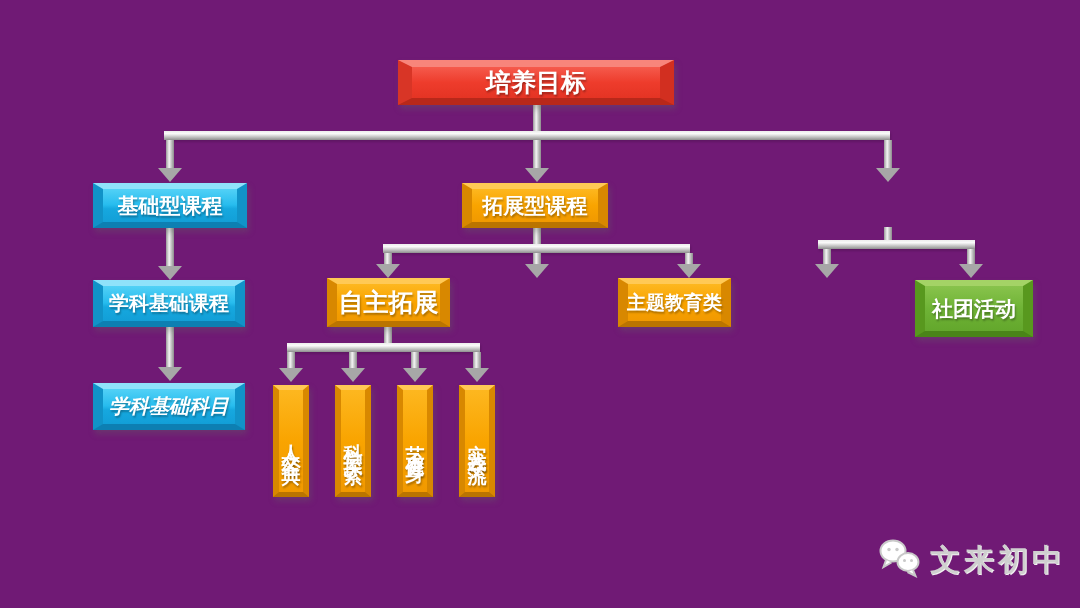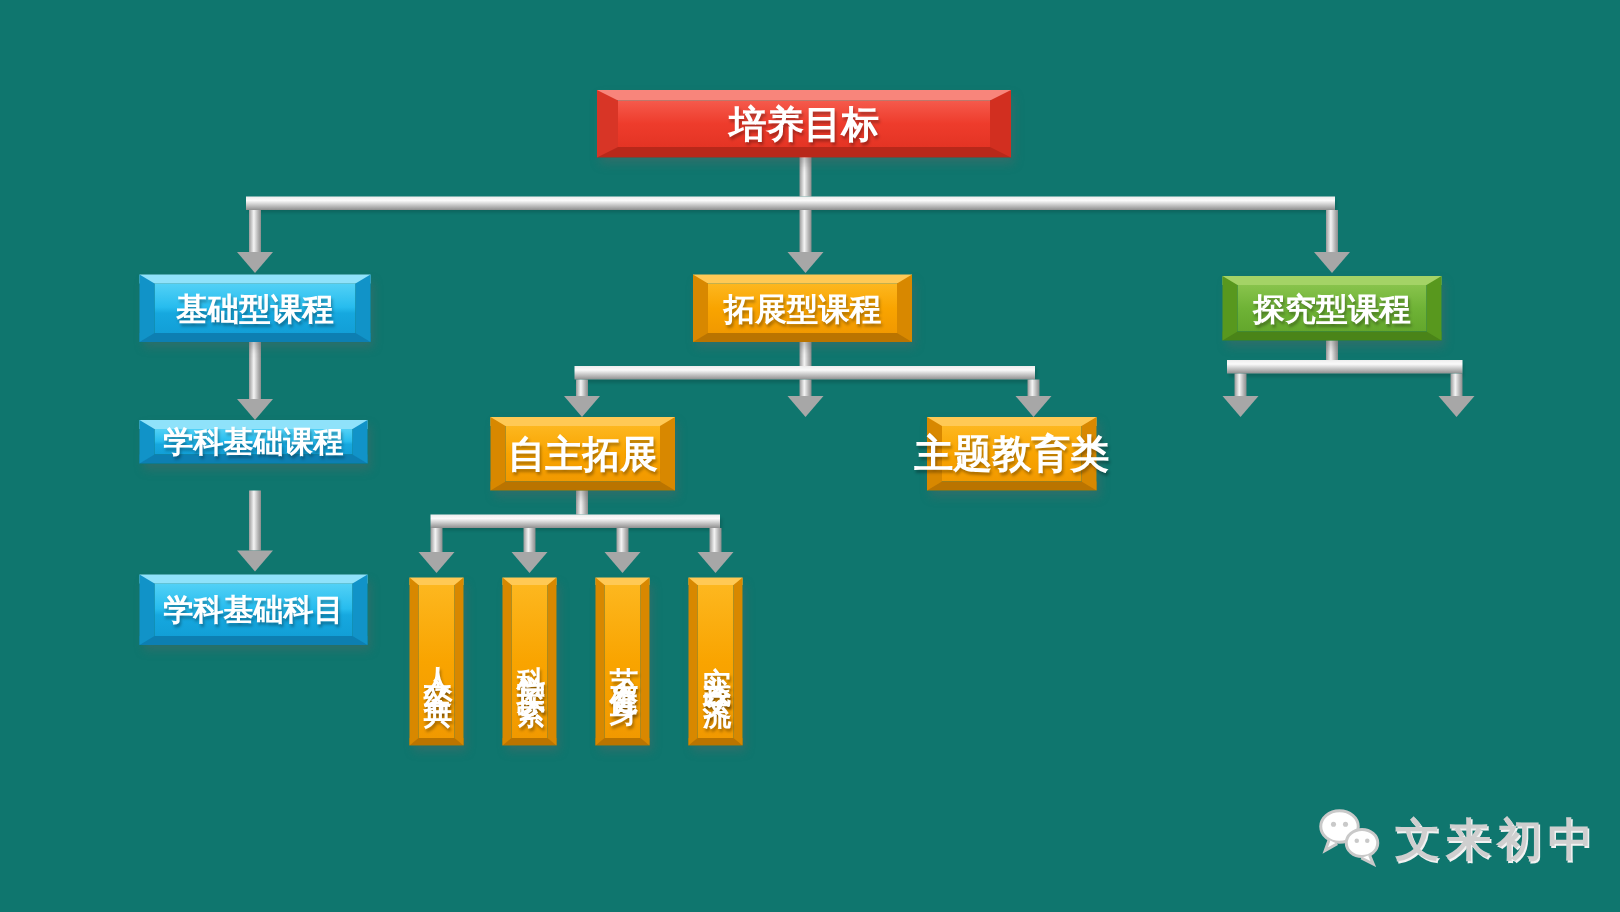--- a/index.html
+++ b/index.html
@@ -1,19 +1,19 @@
 <!DOCTYPE html>
 <html><head>
 <meta charset="utf-8">
 <style>
   html,body{margin:0;padding:0;background:#ffffff;}
   #canvas{
     position:relative;
     width:1080px;height:608px;
-    background:#0f766e;
+    background:#701a75;
     overflow:hidden;
     font-family:"Liberation Sans","DejaVu Sans",sans-serif;
   }
   
   .node{
     position:absolute;
     box-sizing:border-box;
     display:flex;align-items:center;justify-content:center;
     color:#ffffff;font-weight:bold;
     border-style:solid;
@@ -124,33 +124,33 @@
   <div class="vstem" style="left:884px;top:227px;height:13px;"></div>
   <div class="hbar" style="left:818px;top:240px;width:157px;"></div>
   <div class="vstem" style="left:823px;top:249px;height:15px;"></div>
   <div class="ahead" style="left:815px;top:264px;"></div>
   <div class="vstem" style="left:967px;top:249px;height:15px;"></div>
   <div class="ahead" style="left:959px;top:264px;"></div>
 
   <div class="node c-red" style="left:398px;top:60px;width:276px;height:45px;font-size:25px;">培养目标</div>
 
   <div class="node c-blue" style="left:93px;top:183px;width:154px;height:45px;font-size:21px;">基础型课程</div>
-  <div class="node c-blue" style="left:93px;top:280px;width:152px;height:29px;font-size:20px;">学科基础课程</div>
-  <div class="node c-blue" style="left:93px;top:383px;width:152px;height:47px;font-size:20px;">学科基础科目</div>
+  <div class="node c-blue" style="left:93px;top:280px;width:152px;height:47px;font-size:20px;">学科基础课程</div>
+  <div class="node c-blue" style="left:93px;top:383px;width:152px;height:47px;font-size:20px;font-style:italic;">学科基础科目</div>
 
   <div class="node c-orange" style="left:462px;top:183px;width:146px;height:45px;font-size:21px;">拓展型课程</div>
   <div class="node c-orange" style="left:327px;top:278px;width:123px;height:49px;font-size:25px;">自主拓展</div>
-  <div class="node c-orange" style="left:618px;top:278px;width:113px;height:49px;font-size:26px;">主题教育类</div>
+  <div class="node c-orange" style="left:618px;top:278px;width:113px;height:49px;font-size:19px;">主题教育类</div>
 
   <div class="node c-orange vert" style="left:273px;top:385px;width:36px;height:112px;">人文经典</div>
   <div class="node c-orange vert" style="left:335px;top:385px;width:36px;height:112px;">科学探索</div>
   <div class="node c-orange vert" style="left:397px;top:385px;width:36px;height:112px;">艺术健身</div>
   <div class="node c-orange vert" style="left:459px;top:385px;width:36px;height:112px;">实践交流</div>
 
-  <div class="node c-green" style="left:815px;top:184px;width:146px;height:43px;font-size:21px;">探究型课程</div>
+  <div class="node c-green" style="left:915px;top:280px;width:118px;height:57px;font-size:21px;">社团活动</div>
 
   <div id="watermark">
     <span>
       <svg width="44" height="40" viewBox="0 0 44 40">
         <g stroke="#c9c9c9" stroke-width="2" fill="#ffffff">
           <ellipse cx="15" cy="13" rx="12.5" ry="10.5"></ellipse>
           <path d="M8 22 l-2.5 7 8 -4.5"></path>
           <ellipse cx="30" cy="24" rx="10.5" ry="9"></ellipse>
           <path d="M35 32 l2.5 6 -8 -4"></path>
         </g>

